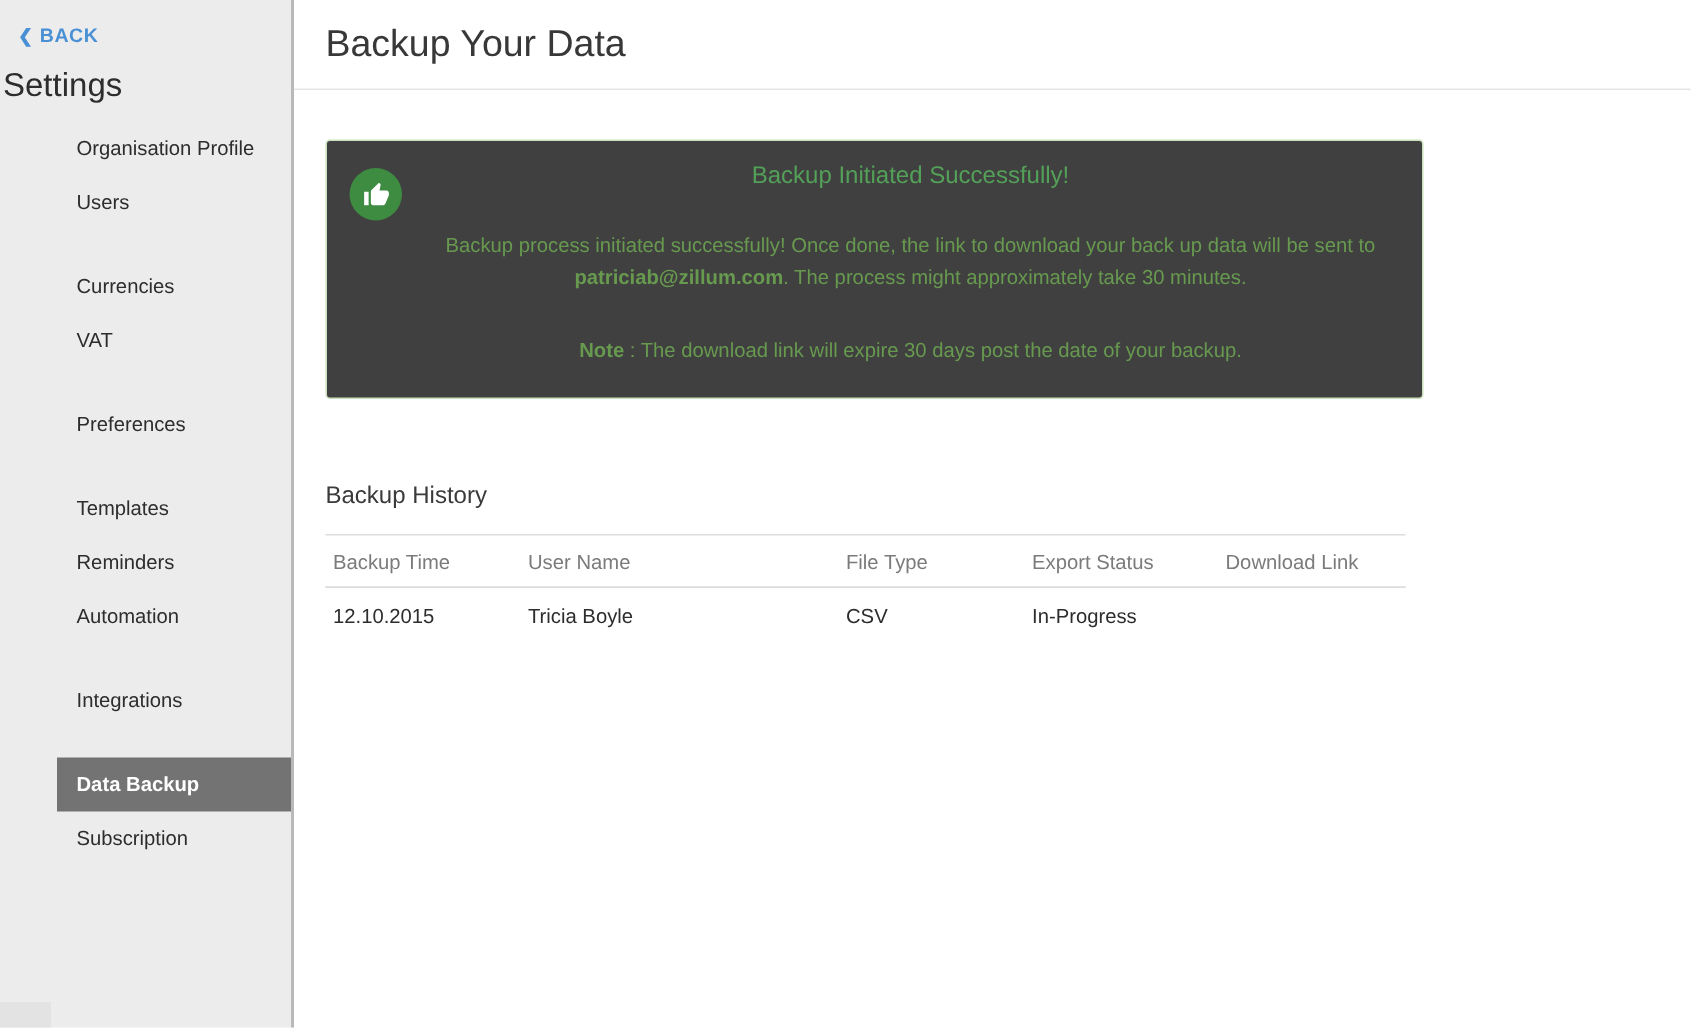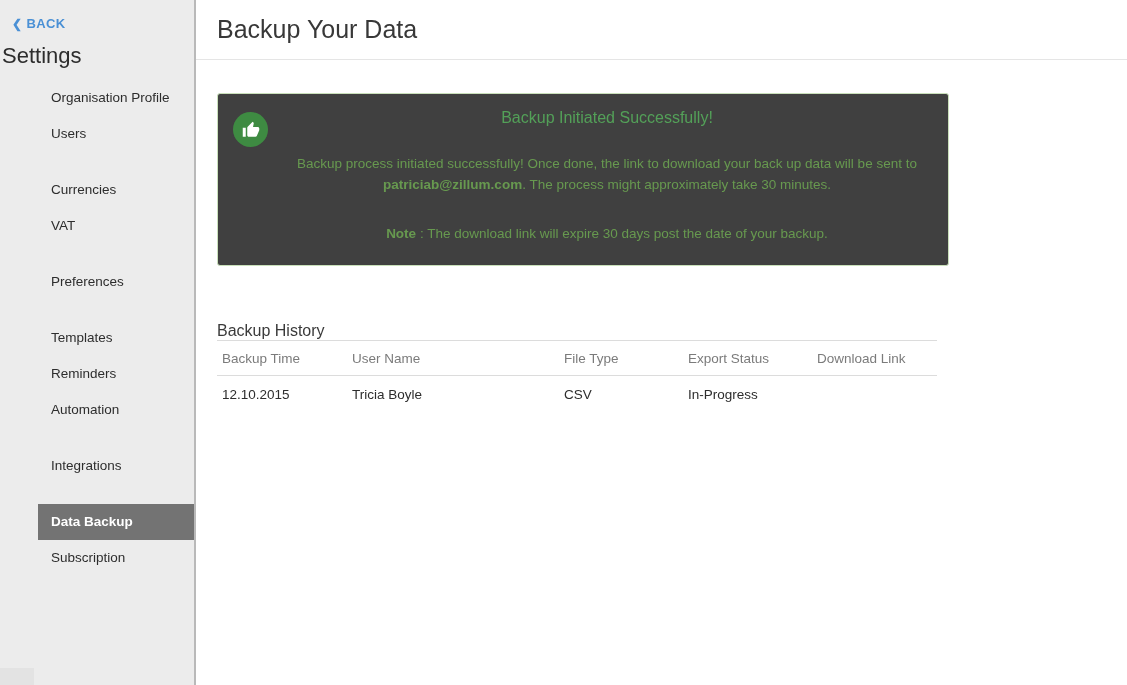--- a/index.html
+++ b/index.html
@@ -51,21 +51,21 @@
   }
   .thumb svg { width:18px; height:18px; fill:#fff; }
   .alert-content { margin-left:23px; }
   .alert-title { font-size:16px; font-weight:400; color:#53a058; }
   .alert-msg { margin-top:26px; font-size:13.5px; line-height:21px; color:#67994f; max-width:632px; }
   .alert-msg .em, .alert-note .em { font-weight:700; }
   .alert-note { margin-top:31px; font-size:13.5px; color:#67994f; }
 
   
   .history-title { margin-top:56px; font-size:16px; font-weight:400; color:#3a3a3a; }
-  table.history { width:720px; border-collapse:collapse; table-layout:fixed; }
+  table.history { margin-top:16px; width:720px; border-collapse:collapse; table-layout:fixed; }
   table.history th {
     font-weight:400; color:#7b7b7b; text-align:left; font-size:13.5px;
     height:35px; padding:0 0 0 5px;
     border-top:1px solid #dcdcdc; border-bottom:1px solid #dcdcdc;
   }
   table.history td { font-size:13.5px; color:#2d2d2d; height:38px; padding:0 0 0 5px; }
   td.status { color:#b3925e; }
 </style>
 </head>
 <body>

